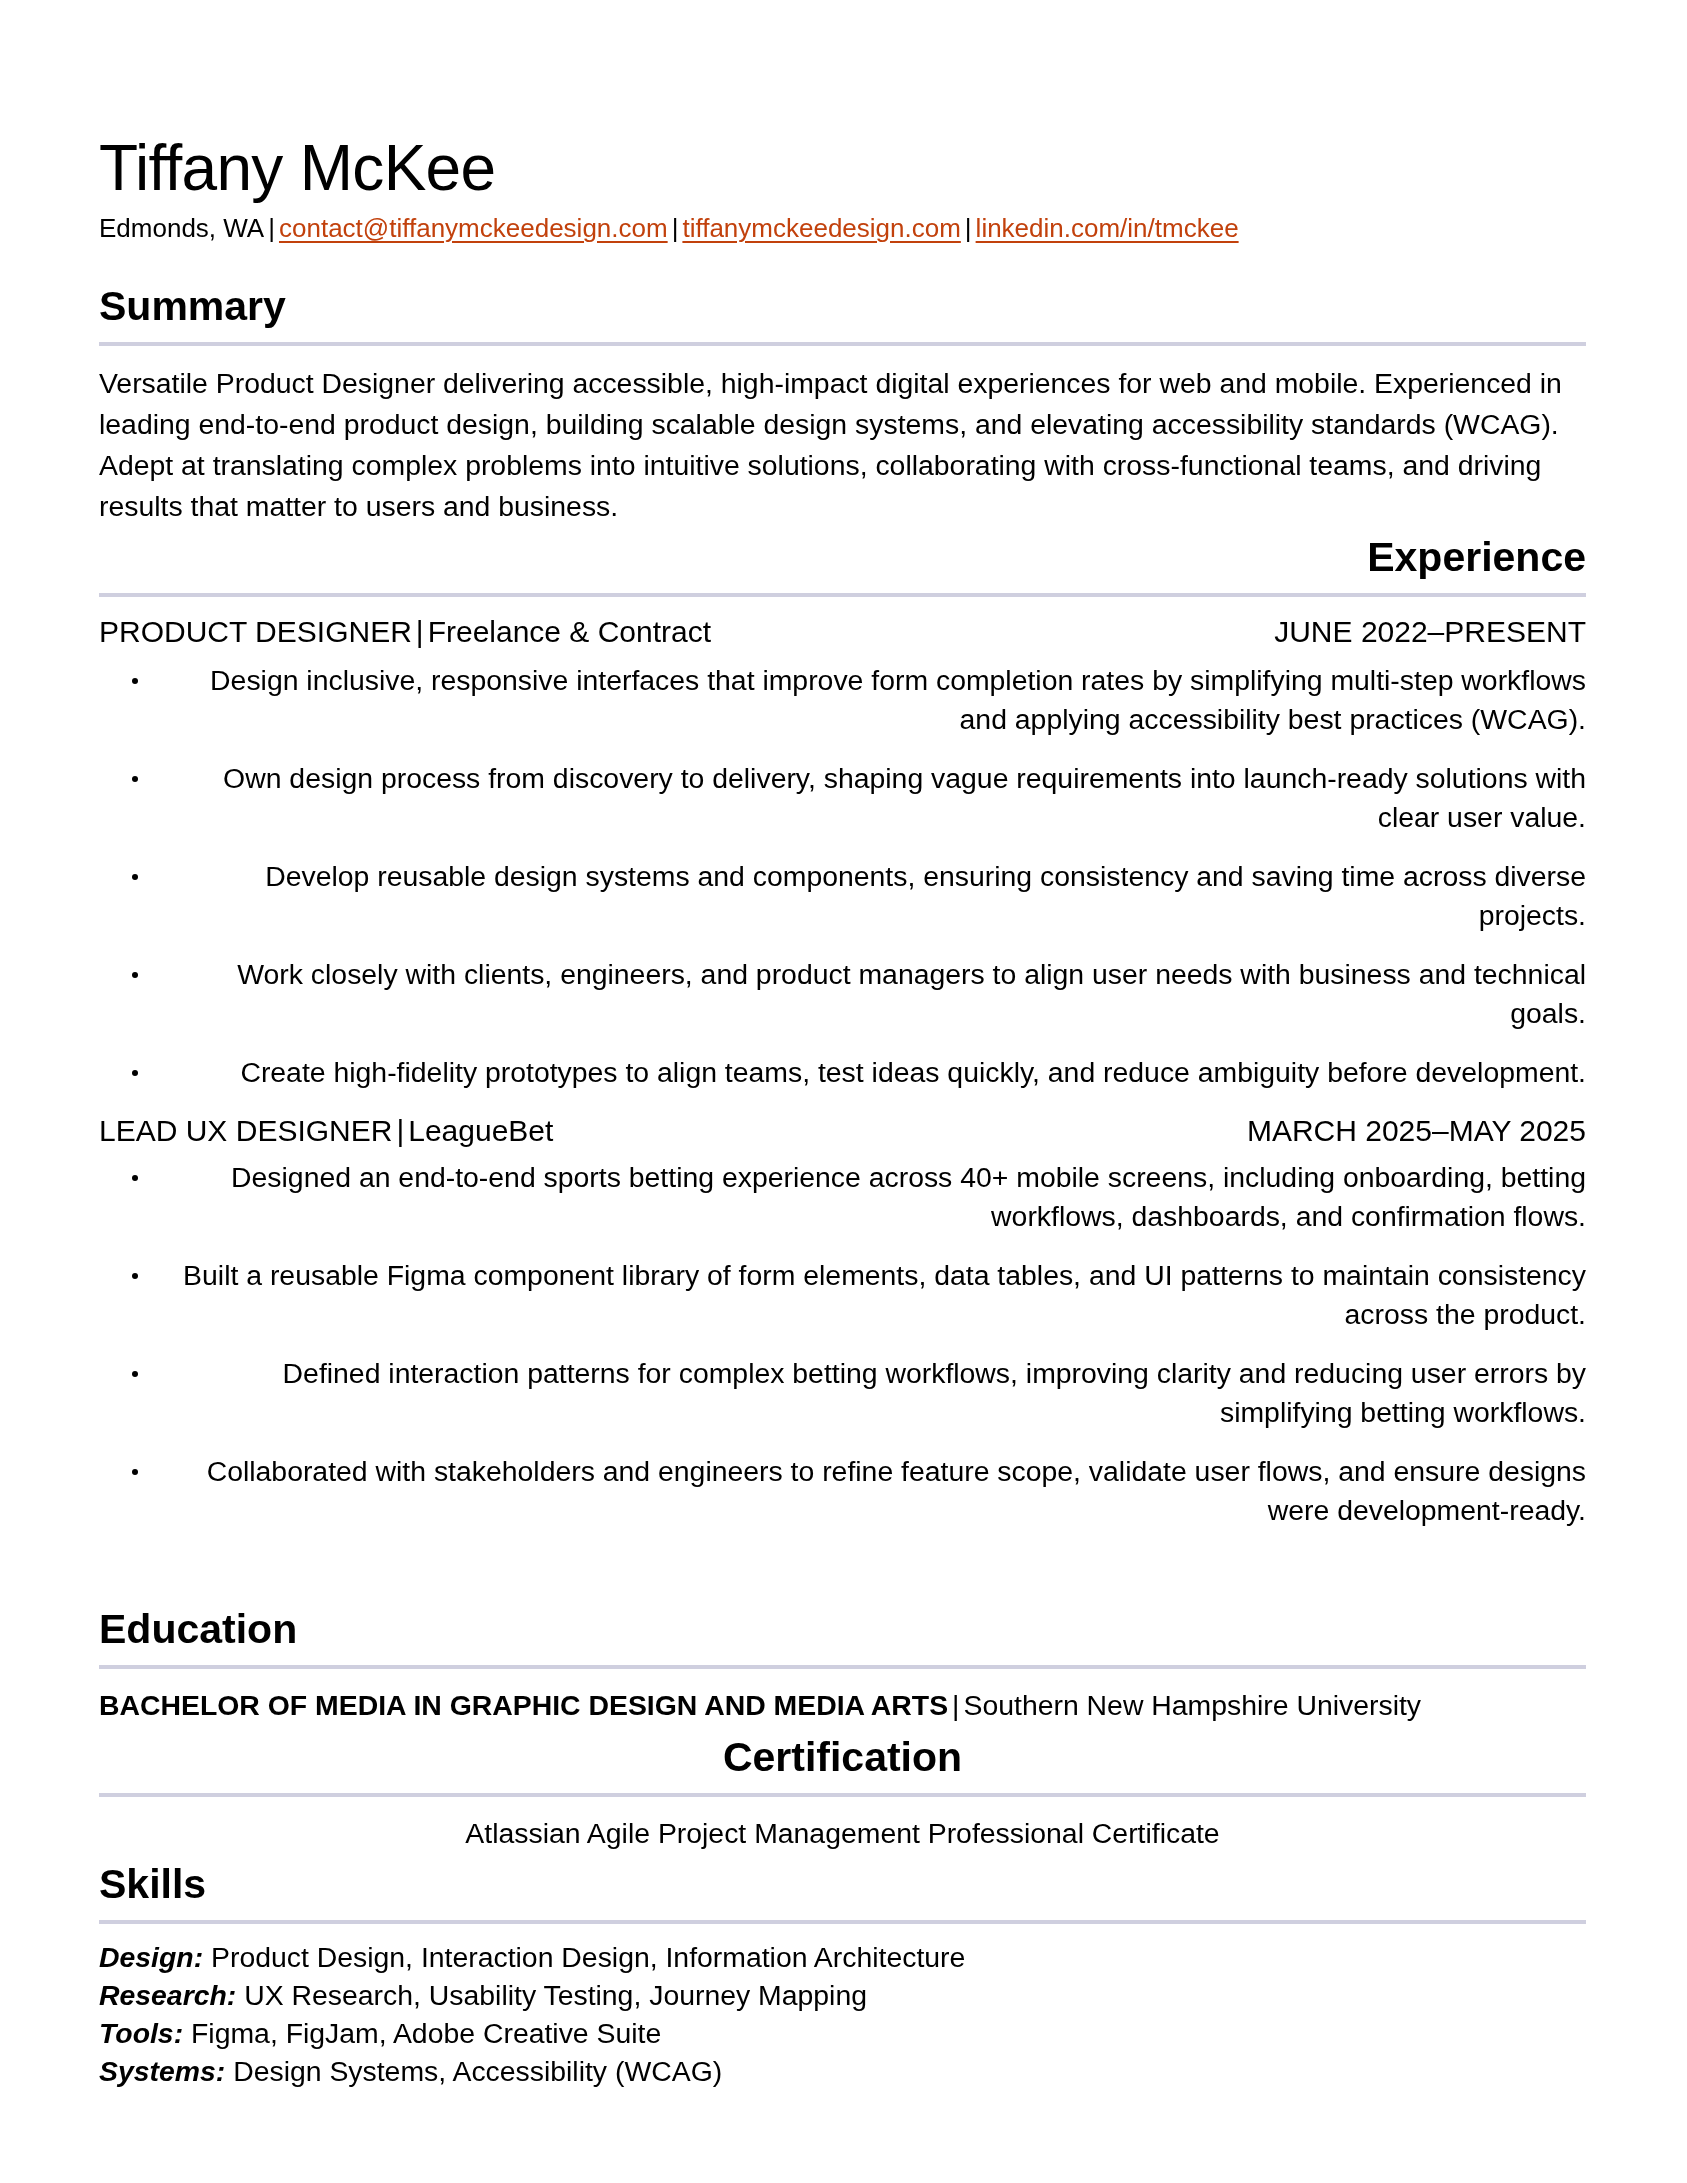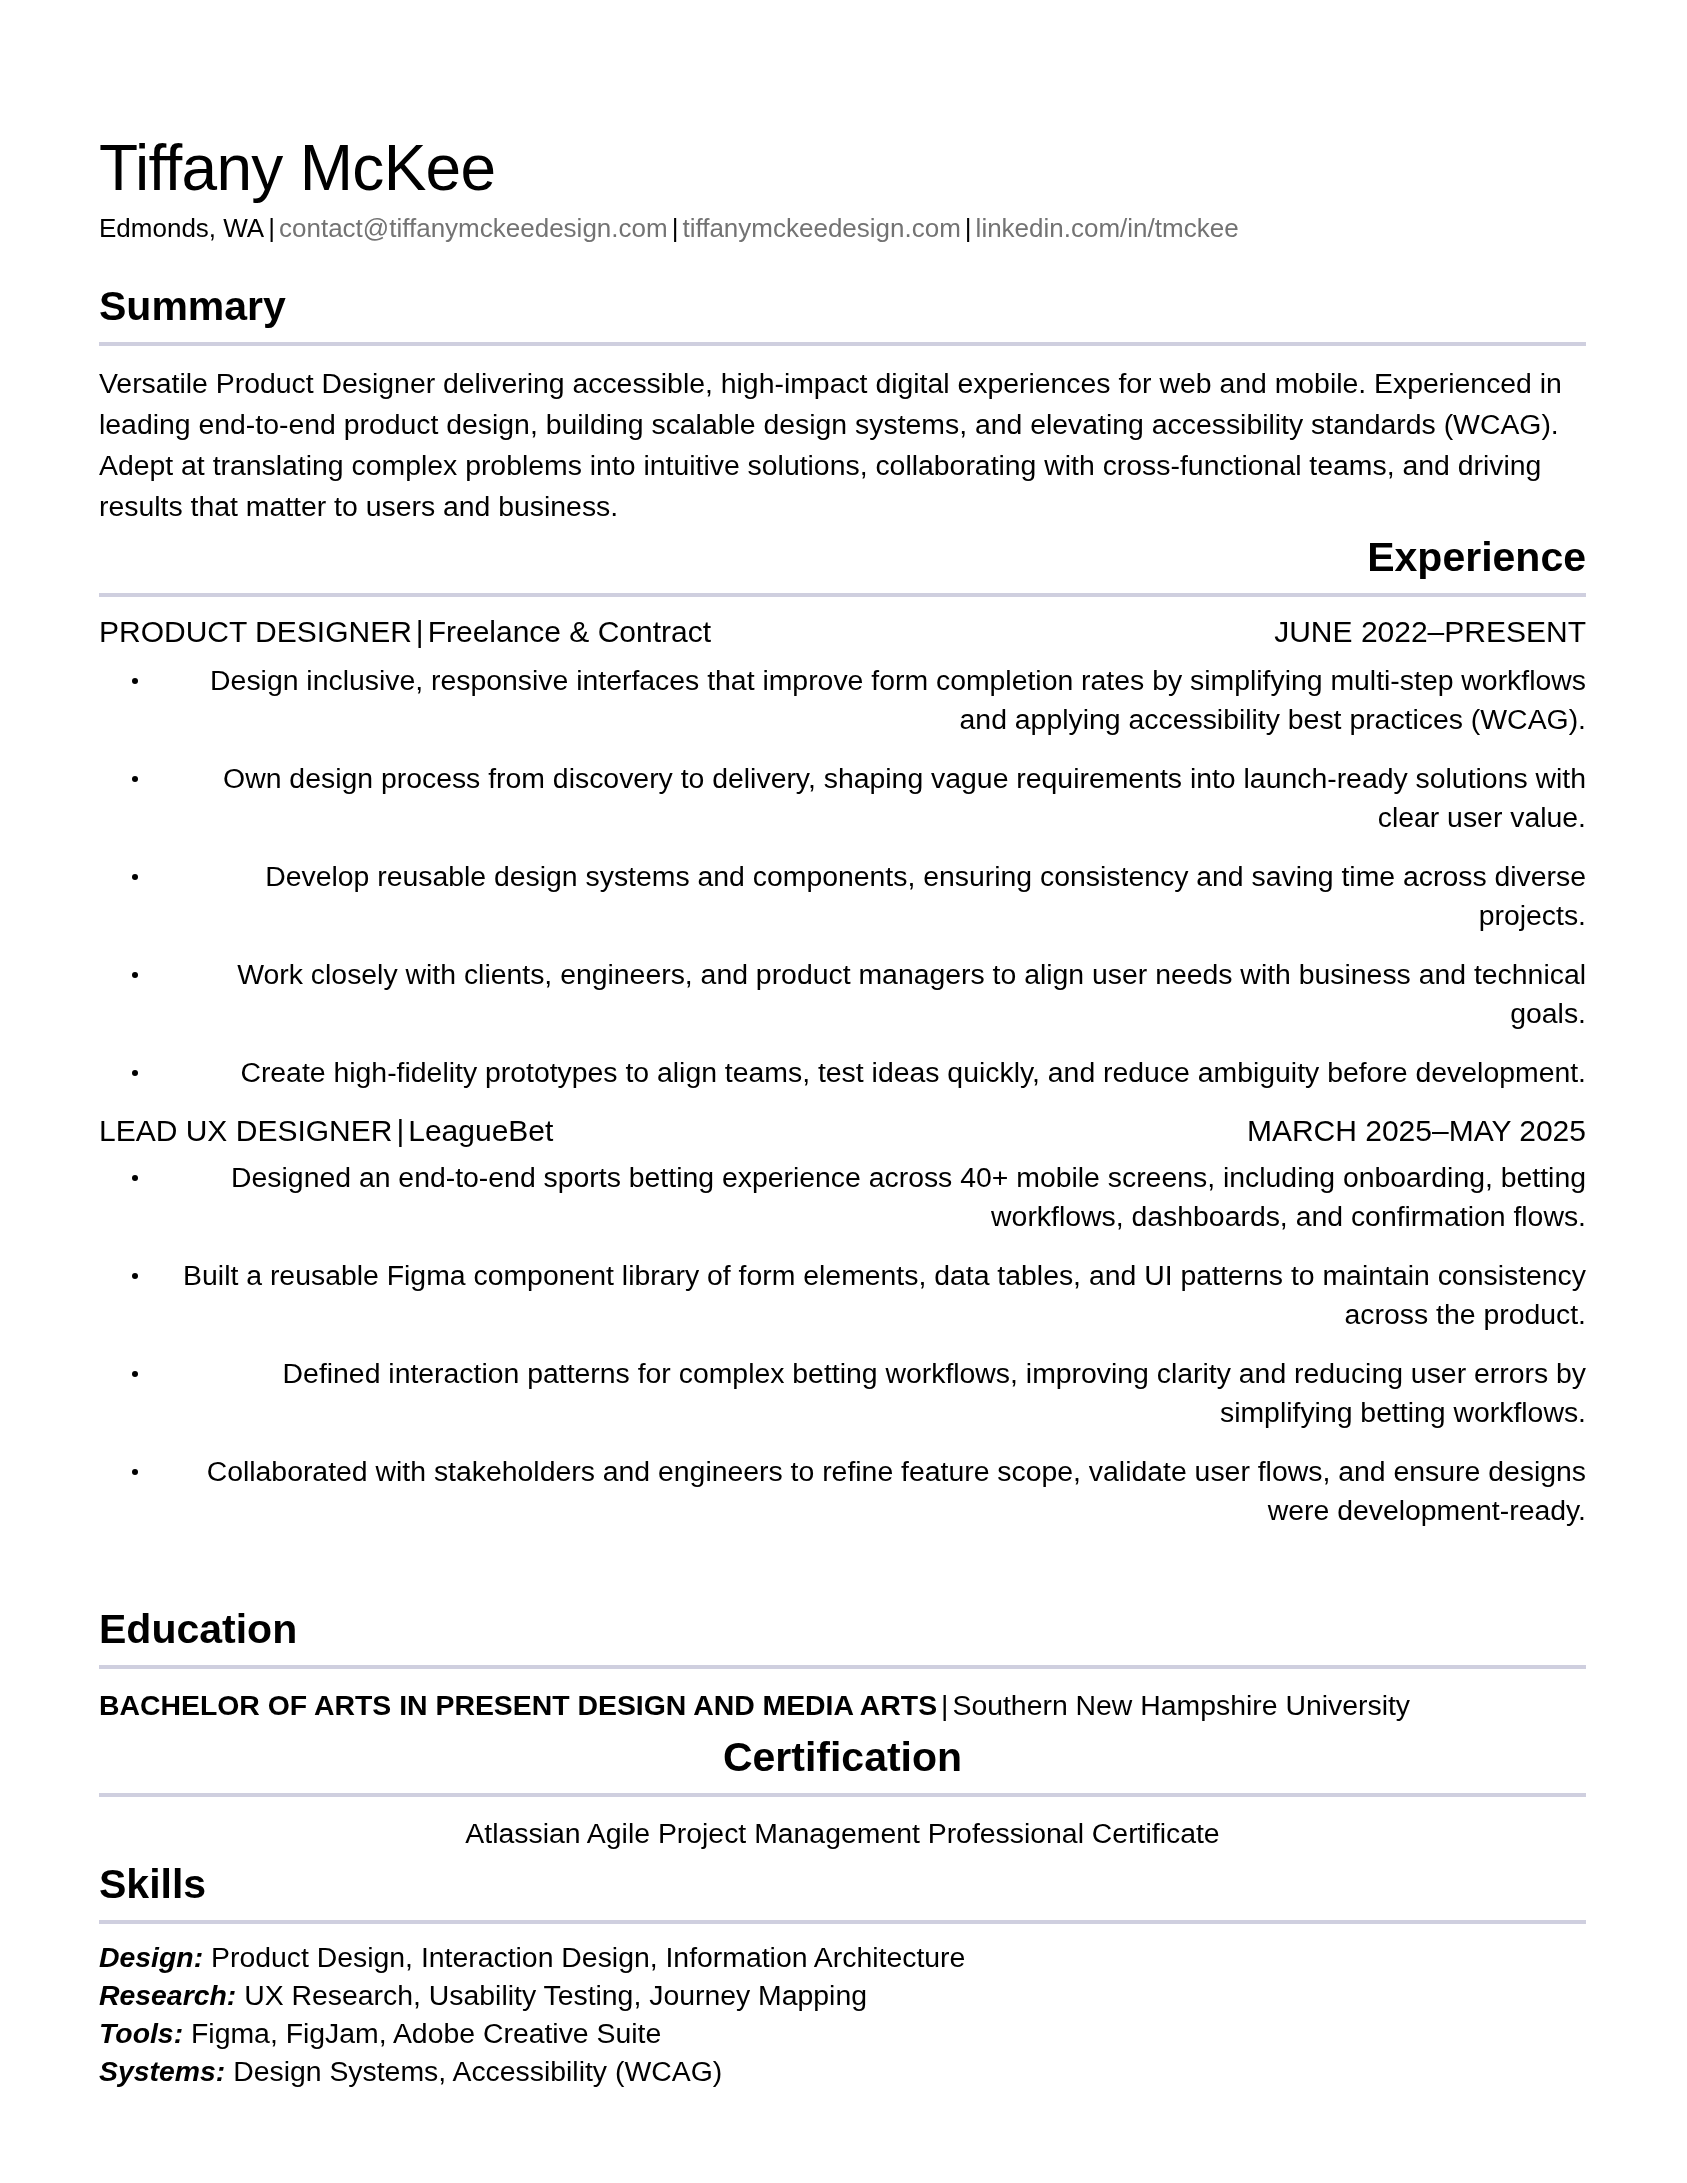--- a/index.html
+++ b/index.html
@@ -2,21 +2,21 @@
 <html style="font-size:10.6px"><head>
 <meta charset="utf-8">
 <style>
   html, body { margin: 0; padding: 0; background: #ffffff; }
   body { width: 1687px; height: 2183px; position: relative; overflow: hidden;
          font-family: "Liberation Sans", sans-serif; color: #000; }
   .page { position: absolute; left: 99px; top: 0; width: 1487px; }
   .name { position: absolute; top: 93px; left: 0; font-size: 64px; font-weight: 400;
           letter-spacing: -0.7px; line-height: 1; white-space: nowrap; }
   .contact { position: absolute; top: 213px; left: 0; font-size: 26px; white-space: nowrap; }
-  .contact a { color: #737373; text-decoration-thickness: 2px;
+  .contact a { color: #c2410c; text-decoration: underline; text-decoration-thickness: 2px;
                text-underline-offset: 4px; }
   .sep { color: #000; margin: 0 4px; }
   .section { position: absolute; left: 0; width: 1487px; }
   .sec-title { font-size: 41px; line-height: 1; margin: 0; white-space: nowrap; }
   .rule { height: 4px; background: #cfcfdf; margin-top: 14.6px; }
   .body-text { font-size: 28.4px; line-height: 41px; }
   .job-head { display: flex; justify-content: space-between; font-size: 30px; line-height: 1; white-space: nowrap; }
   .job-head b { font-weight: 400; }
   ul.bullets { list-style: none; margin: 0; padding: 0; }
   ul.bullets li { position: relative; padding-left: 65px; font-size: 28.4px; line-height: 39px; margin-top: 20px; }
@@ -71,21 +71,21 @@
         <li><span class="dot"></span><span>Defined interaction patterns for complex betting workflows, improving clarity and reducing user errors by simplifying betting workflows.</span></li>
         <li><span class="dot"></span><span>Collaborated with stakeholders and engineers to refine feature scope, validate user flows, and ensure designs were development-ready.</span></li>
       </ul>
     </div>
   </div>
 
   <div class="section" style="top:1609px;">
     <h2 class="sec-title">Education</h2>
     <div class="rule"></div>
     <div class="body-text" style="margin-top:16px; white-space:nowrap;">
-      <b>BACHELOR OF ARTS IN PRESENT DESIGN AND MEDIA ARTS</b><span class="sep">|</span><span>Southern New Hampshire University</span>
+      <b>BACHELOR OF MEDIA IN GRAPHIC DESIGN AND MEDIA ARTS</b><span class="sep">|</span><span>Southern New Hampshire University</span>
     </div>
   </div>
 
   <div class="section" style="top:1737px;text-align:center;">
     <h2 class="sec-title">Certification</h2>
     <div class="rule"></div>
     <div class="body-text" style="margin-top:16px; white-space:nowrap;">Atlassian Agile Project Management Professional Certificate</div>
   </div>
 
   <div class="section skills" style="top:1864px;">

